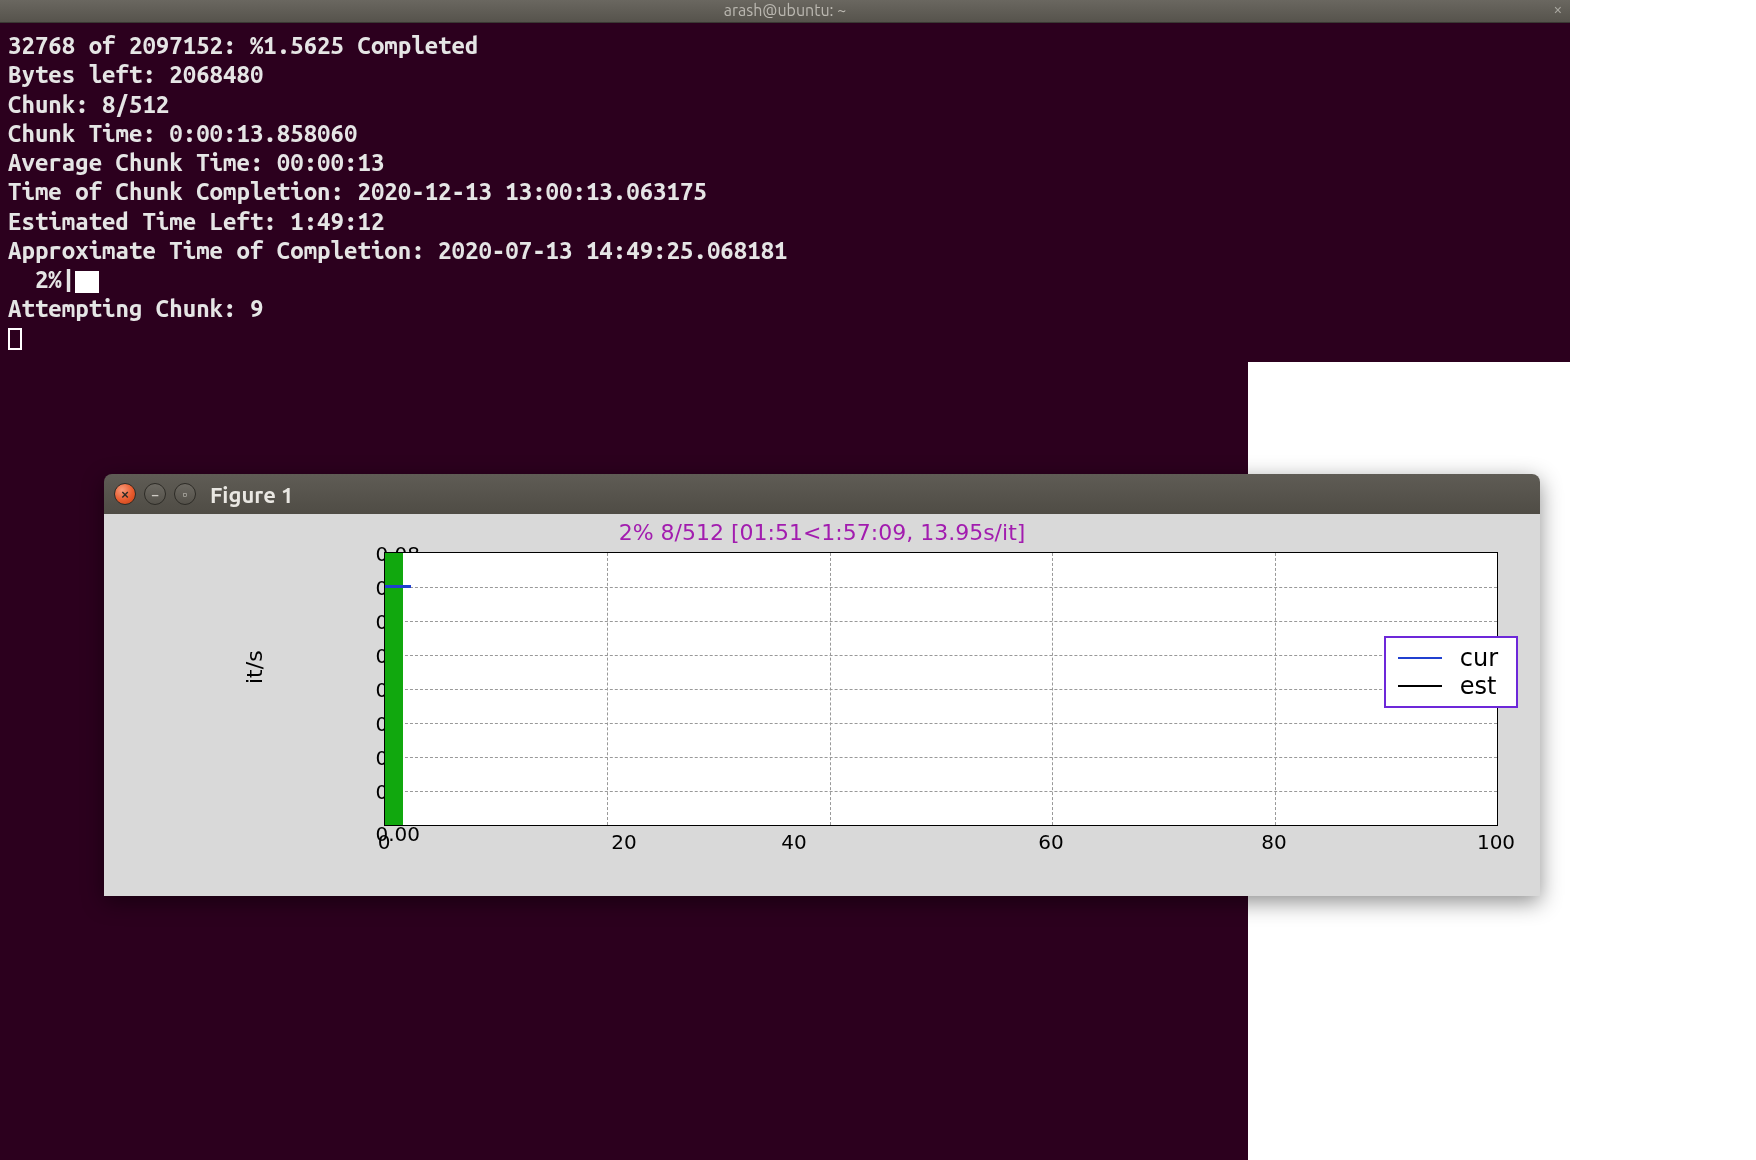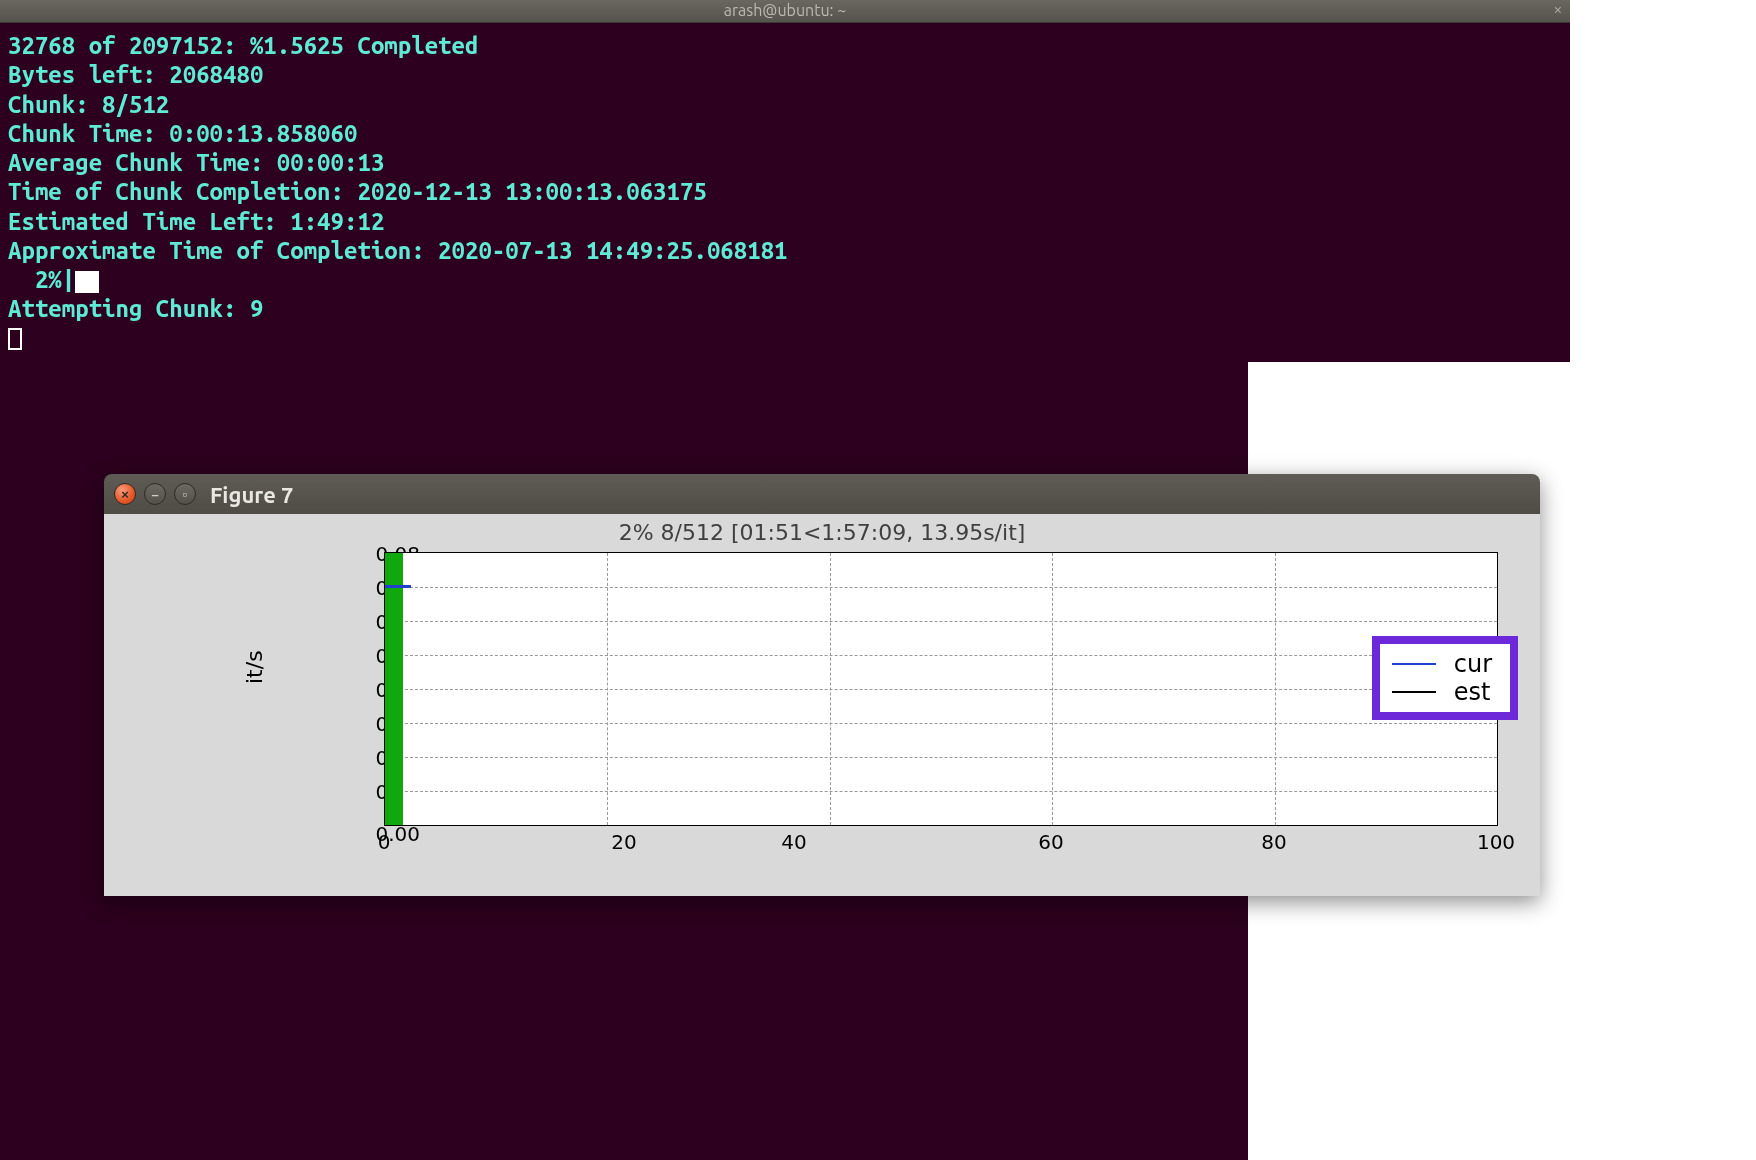--- a/index.html
+++ b/index.html
@@ -5,47 +5,47 @@
   html,body{margin:0;padding:0;width:1756px;height:1160px;background:#fff;overflow:hidden;}
   .desktop{position:relative;width:1248px;height:1160px;background:#2c001e;}
   .right-strip{position:absolute;left:1570px;top:0;width:186px;height:1160px;background:#fff;}
 
   
   .term-window{position:absolute;left:0;top:0;width:1570px;}
   .term-titlebar{height:22px;background:linear-gradient(#6a6760,#56534c);border-bottom:1px solid #3a3833;position:relative;}
   .term-title{position:absolute;left:50%;transform:translateX(-50%);top:1px;font:16px "Ubuntu",Arial,sans-serif;color:#bbb8b1;}
   .term-close-x{position:absolute;right:8px;top:2px;font:14px Arial;color:#aba9a2;cursor:default;}
   .term-body{padding:8px 8px;background:#2c001e;}
-  .term-line{font:600 24px/1.22 "Ubuntu Mono","DejaVu Sans Mono",monospace;color:#5eead4;white-space:pre;}
+  .term-line{font:600 24px/1.22 "Ubuntu Mono","DejaVu Sans Mono",monospace;color:#e5e5e5;white-space:pre;}
   .term-cursor{display:inline-block;width:24px;height:22px;background:#fff;vertical-align:text-bottom;}
   .term-block-cursor{display:inline-block;width:14px;height:22px;border:2px solid #fff;box-sizing:border-box;margin-top:4px;}
 
   
   .fig-window{position:absolute;left:104px;top:474px;width:1436px;height:422px;
     box-shadow:0 6px 22px rgba(0,0,0,.45);border-radius:8px 8px 0 0;overflow:hidden;}
   .fig-titlebar{height:40px;background:linear-gradient(#5f5c55,#4f4c45);display:flex;align-items:center;padding:0 10px;gap:8px;}
   .wbtn{width:20px;height:20px;border-radius:50%;border:1px solid #2d2b26;display:flex;align-items:center;justify-content:center;}
   .wbtn.close{background:radial-gradient(circle at 35% 30%,#f79a7a,#e85b2e 55%,#c13f14);}
   .wbtn.min,.wbtn.max{background:linear-gradient(#6b6861,#54514a);}
   .wbtn .glyph{font:bold 13px/1 Arial;color:#2d2b26;}
   .wbtn.min .glyph,.wbtn.max .glyph{color:#cfccc5;}
   .fig-title{margin-left:6px;font:700 22px "Ubuntu",Arial,sans-serif;color:#e9e7e2;}
   .fig-body{height:382px;background:#d9d9d9;position:relative;}
 
   
-  .chart-title{position:absolute;left:0;top:6px;width:100%;text-align:center;font:22px "DejaVu Sans",Arial,sans-serif;color:#404040;}
+  .chart-title{position:absolute;left:0;top:6px;width:100%;text-align:center;font:22px "DejaVu Sans",Arial,sans-serif;color:#a21caf;}
   .plot-area{position:absolute;left:280px;top:38px;width:1112px;height:272px;background:#fff;border:1px solid #000;}
   .grid-h{position:absolute;left:0;width:100%;border-top:1px dashed #999;height:0;}
   .grid-v{position:absolute;top:0;height:100%;border-left:1px dashed #999;width:0;}
   .green-bar{position:absolute;left:0;top:0;bottom:0;background:#11a80e;}
   .blue-tip{position:absolute;background:#2040d0;height:3px;}
   .ytick{position:absolute;right:1120px;font:20px "DejaVu Sans",Arial,sans-serif;color:#000;text-align:right;width:60px;}
   .xtick{position:absolute;top:316px;font:20px "DejaVu Sans",Arial,sans-serif;color:#000;text-align:center;transform:translateX(-50%);}
   .ylabel{position:absolute;left:138px;top:170px;transform:rotate(-90deg);transform-origin:left top;font:22px "DejaVu Sans",Arial,sans-serif;color:#000;}
-  .legend{position:absolute;right:22px;top:122px;background:#fff;border:8px solid #6d28d9;padding:6px 18px 6px 12px;}
+  .legend{position:absolute;right:22px;top:122px;background:#fff;border:2px solid #6d28d9;padding:6px 18px 6px 12px;}
   .legend-row{display:flex;align-items:center;gap:18px;font:24px "DejaVu Sans",Arial,sans-serif;color:#000;}
   .legend-swatch{width:44px;height:0;border-top:2px solid;}
 </style>
 </head>
 <body>
 
 <div class="desktop">
 
   <div class="term-window">
     <div class="term-titlebar">
@@ -71,21 +71,21 @@
     <div class="fig-titlebar">
       <div class="wbtn close">
           <span class="glyph">×</span>
         </div>
       <div class="wbtn min">
           <span class="glyph">–</span>
         </div>
       <div class="wbtn max">
           <span class="glyph">▫</span>
         </div>
-      <span class="fig-title">Figure 7</span>
+      <span class="fig-title">Figure 1</span>
     </div>
     <div class="fig-body">
       <div class="chart-title">2% 8/512 [01:51&lt;1:57:09, 13.95s/it]</div>
       <div class="ylabel">it/s</div>
 
       <div class="ytick" style="top:308px">0.00</div>
       <div class="ytick" style="top:266px">0.01</div>
       <div class="ytick" style="top:232px">0.02</div>
       <div class="ytick" style="top:198px">0.03</div>
       <div class="ytick" style="top:164px">0.04</div>

